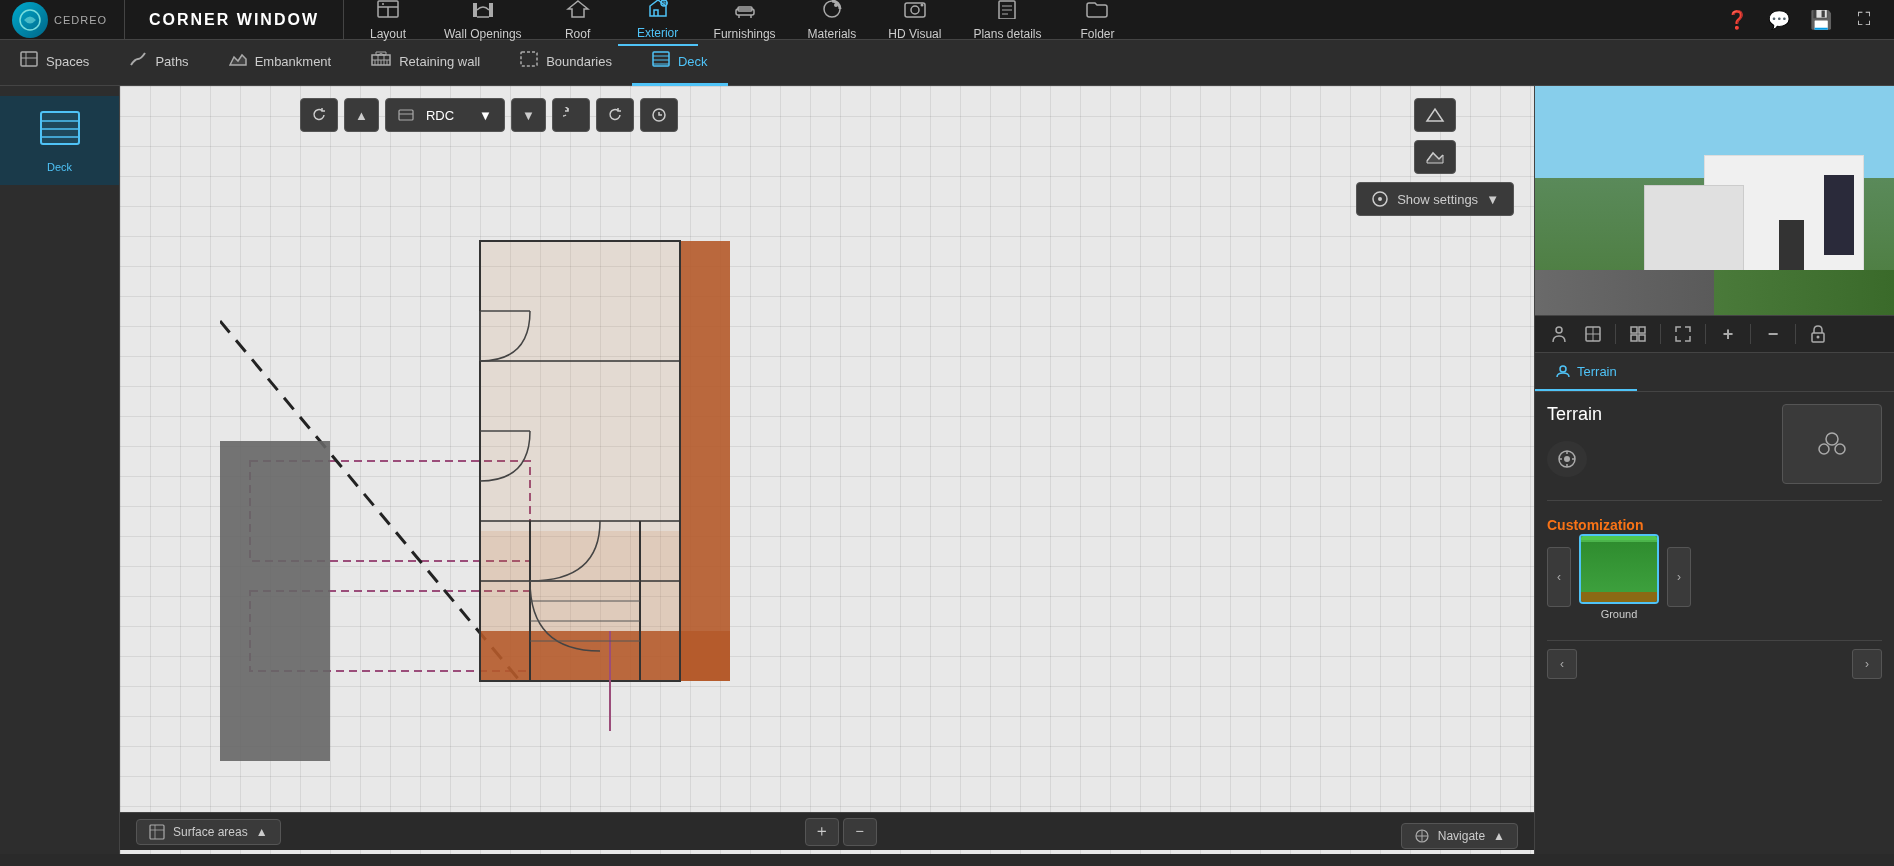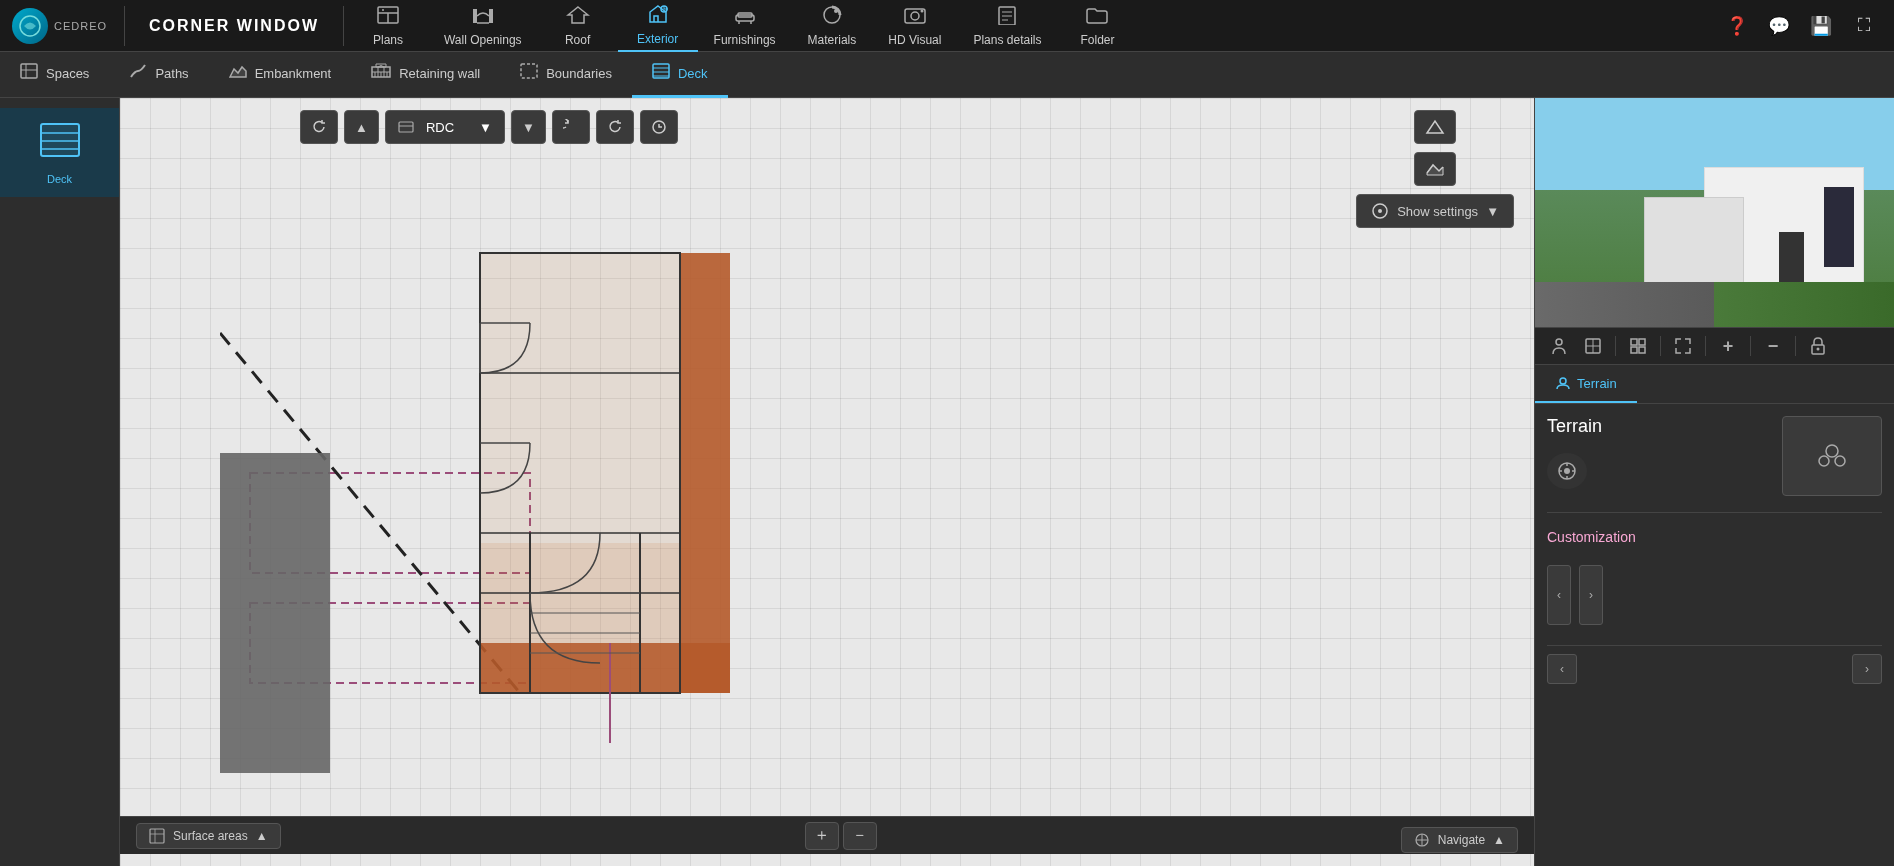--- a/index.html
+++ b/index.html
@@ -1,20 +1,20 @@
 <!DOCTYPE html>
 <html><head>
   <meta charset="utf-8">
   <style>
     * { box-sizing: border-box; margin: 0; padding: 0; }
     body { font-family: 'Segoe UI', Arial, sans-serif; background: #2a2a2a; color: #fff; width: 1894px; height: 866px; overflow: hidden; }
 
     
     .top-toolbar {
-      display: flex; align-items: center; height: 52px;
+      display: flex; align-items: center; height: 40px;
       background: #1a1a1a; border-bottom: 1px solid #444;
     }
     .logo-area {
       display: flex; align-items: center; gap: 6px;
       padding: 0 12px; min-width: 120px;
     }
     .logo-circle {
       width: 36px; height: 36px; border-radius: 50%;
       background: linear-gradient(135deg, #00aacc, #006688);
       display: flex; align-items: center; justify-content: center;
@@ -99,21 +99,21 @@
     }
     .show-settings-btn {
       background: #3a3a3a; border: 1px solid #555; border-radius: 4px;
       color: #ccc; padding: 5px 14px; cursor: pointer; font-size: 13px;
       display: flex; align-items: center; gap: 8px; height: 34px;
       position: absolute; right: 20px; top: 12px;
     }
 
     
     .bottom-bar {
-      position: absolute; bottom: 12px; left: 0; right: 0;
+      position: absolute; bottom: 4px; left: 0; right: 0;
       height: 38px; background: #2a2a2a; border-top: 1px solid #444;
       display: flex; align-items: center; justify-content: space-between;
       padding: 16px 16px; z-index: 20;
     }
     .surface-btn {
       display: flex; align-items: center; gap: 8px;
       background: #3a3a3a; border: 1px solid #555; border-radius: 4px;
       color: #ccc; padding: 4px 12px; font-size: 12px; cursor: pointer;
     }
     .zoom-controls {
@@ -176,21 +176,21 @@
       font-size: 18px; font-weight: 400; color: #fff; margin-bottom: 16px;
       display: flex; align-items: center; justify-content: space-between;
     }
     .terrain-preview-box {
       width: 100px; height: 80px; border: 1px solid #555; border-radius: 4px;
       background: #3a3a3a; display: flex; align-items: center; justify-content: center;
       font-size: 20px; color: #666; float: right; margin-left: 12px;
     }
 
     .customization-section { margin-top: 16px; }
-    .section-title { font-size: 14px; color: #f9a8d4; margin-bottom: 20px; }
+    .section-title { font-size: 14px; color: #f97316; margin-bottom: 1px; font-weight: bold; }
 
     .carousel {
       display: flex; align-items: center; gap: 8px;
     }
     .carousel-btn {
       width: 24px; height: 60px; background: #3a3a3a; border: 1px solid #555;
       border-radius: 3px; color: #aaa; cursor: pointer;
       display: flex; align-items: center; justify-content: center; font-size: 12px;
     }
     .ground-swatch {
@@ -233,21 +233,21 @@
 
   <div class="toolbar-item">
     <div class="toolbar-icon">
       <svg width="24" height="20" viewBox="0 0 24 20" fill="none">
         <rect x="2" y="2" width="20" height="16" rx="1" stroke="#aaa" stroke-width="1.5"></rect>
         <line x1="2" y1="8" x2="22" y2="8" stroke="#aaa" stroke-width="1.5"></line>
         <line x1="12" y1="8" x2="12" y2="18" stroke="#aaa" stroke-width="1.5"></line>
         <path d="M6 5 L8 5" stroke="#aaa" stroke-width="1.5"></path>
       </svg>
     </div>
-    <span>Plans</span>
+    <span>Layout</span>
   </div>
 
   <div class="toolbar-item">
     <div class="toolbar-icon">
       <svg width="24" height="20" viewBox="0 0 24 20" fill="none">
         <rect x="2" y="4" width="4" height="14" fill="#aaa"></rect>
         <rect x="18" y="4" width="4" height="14" fill="#aaa"></rect>
         <path d="M6 11 Q12 5 18 11" stroke="#aaa" stroke-width="1.5" fill="none"></path>
         <line x1="6" y1="18" x2="18" y2="18" stroke="#aaa" stroke-width="1.5"></line>
       </svg>
@@ -665,20 +665,30 @@
           </svg>
         </div>
       </div>
 
       <div style="height:1px;background:#444;margin-bottom:16px;"></div>
 
       <div class="customization-section">
         <div class="section-title">Customization</div>
         <div class="carousel">
           <button class="carousel-btn">‹</button>
+          <div>
+            <div class="ground-swatch">
+              <div class="ground-grass">
+
+                <div style="position:absolute;top:4px;left:0;right:0;height:2px;background:#60d060;opacity:0.6;"></div>
+              </div>
+              <div style="height:15%;background:#8b6914;"></div>
+            </div>
+            <div class="ground-label">Ground</div>
+          </div>
           <button class="carousel-btn">›</button>
         </div>
       </div>
 
       <div style="height:1px;background:#444;margin-top:20px;margin-bottom:8px;"></div>
 
       <div style="display:flex;justify-content:space-between;margin-top:8px;">
         <button class="carousel-btn" style="height:30px;width:30px;">‹</button>
         <button class="carousel-btn" style="height:30px;width:30px;">›</button>
       </div>

